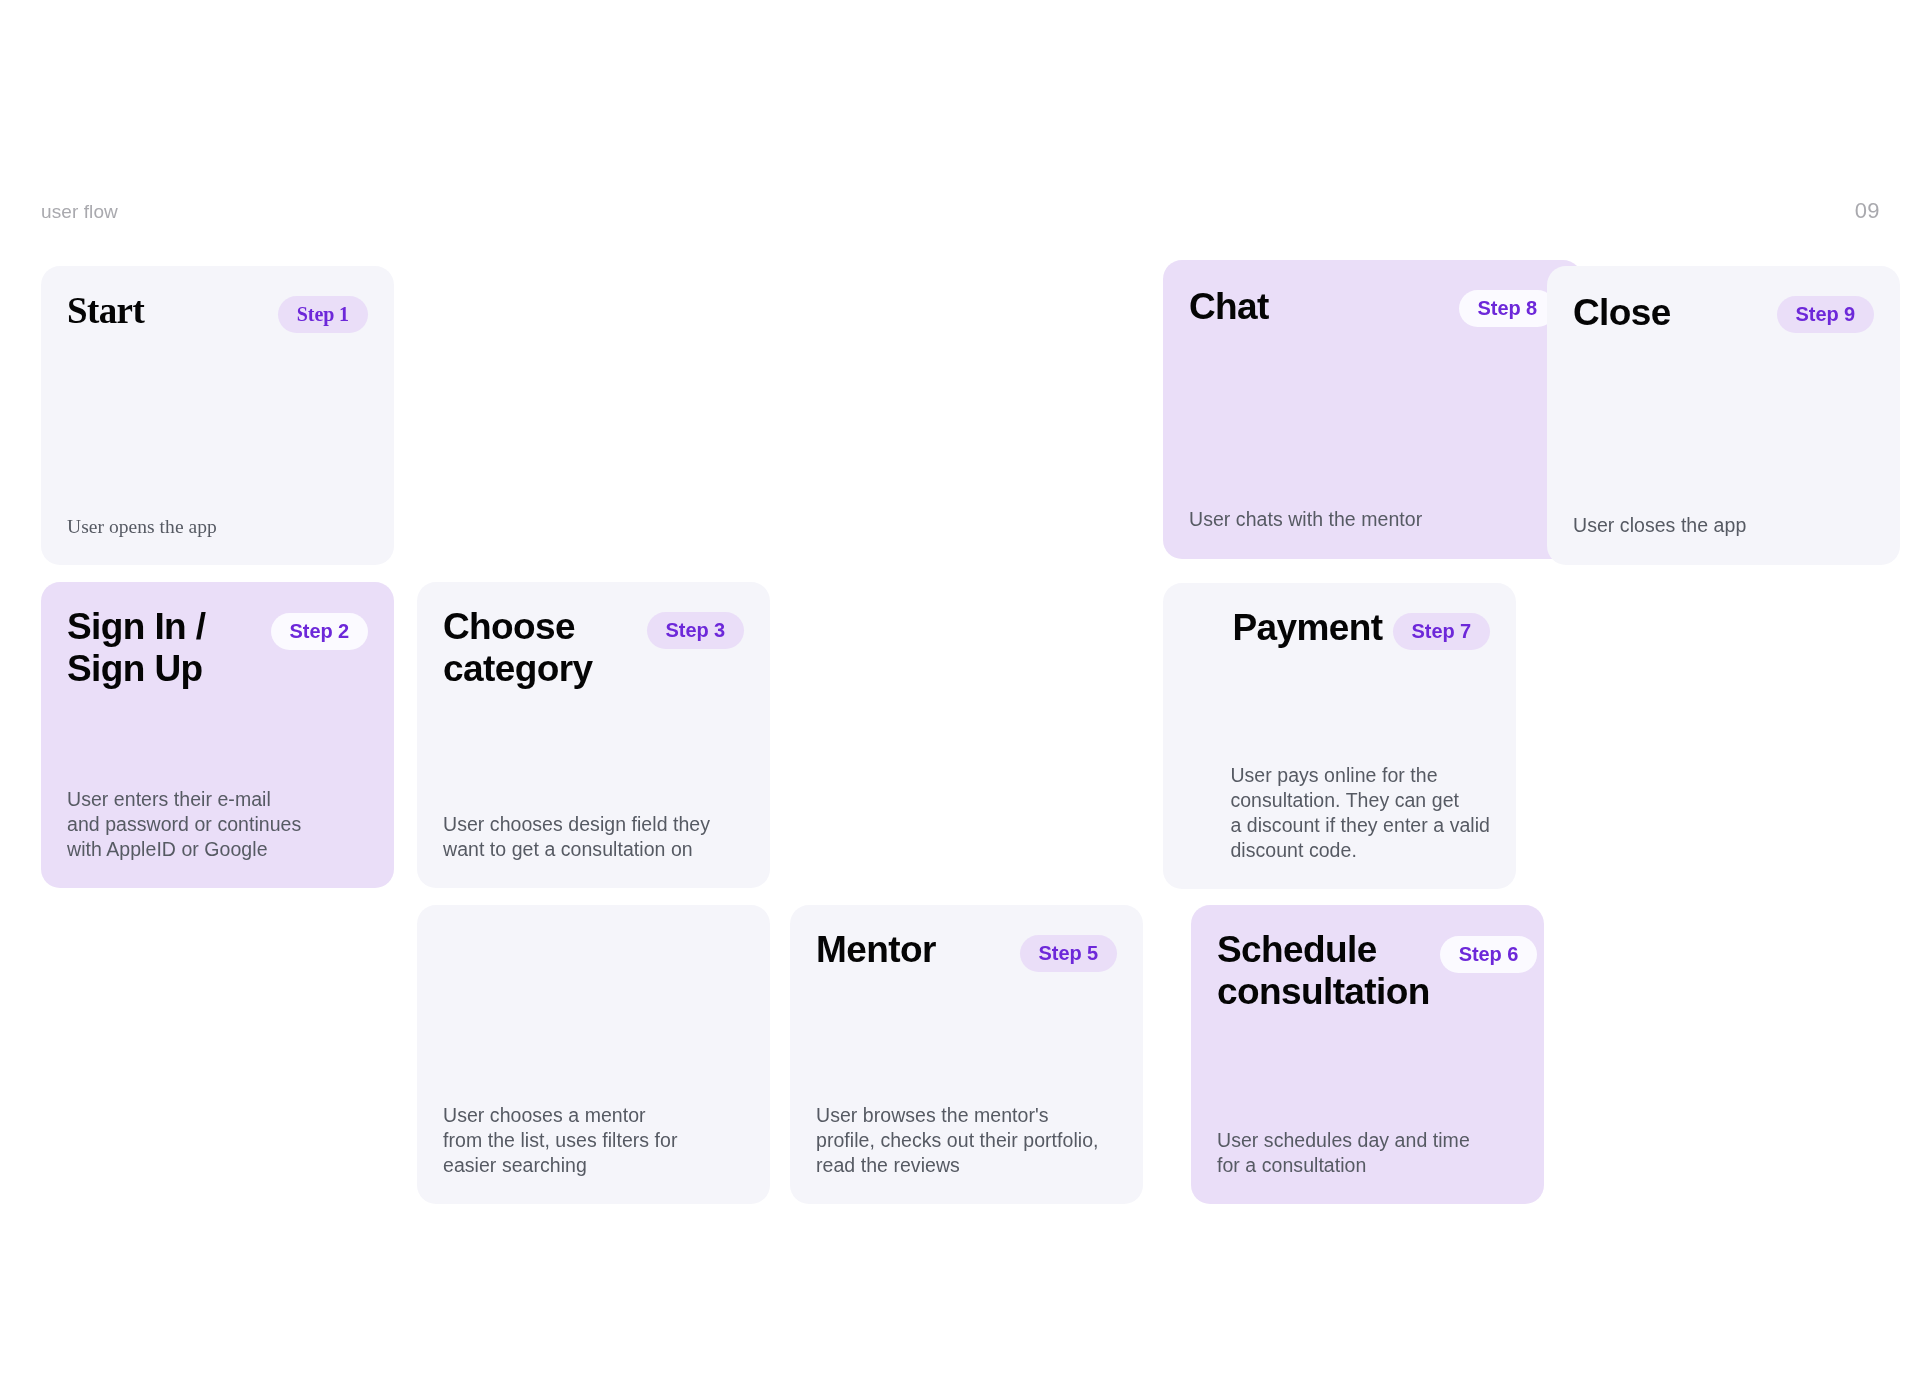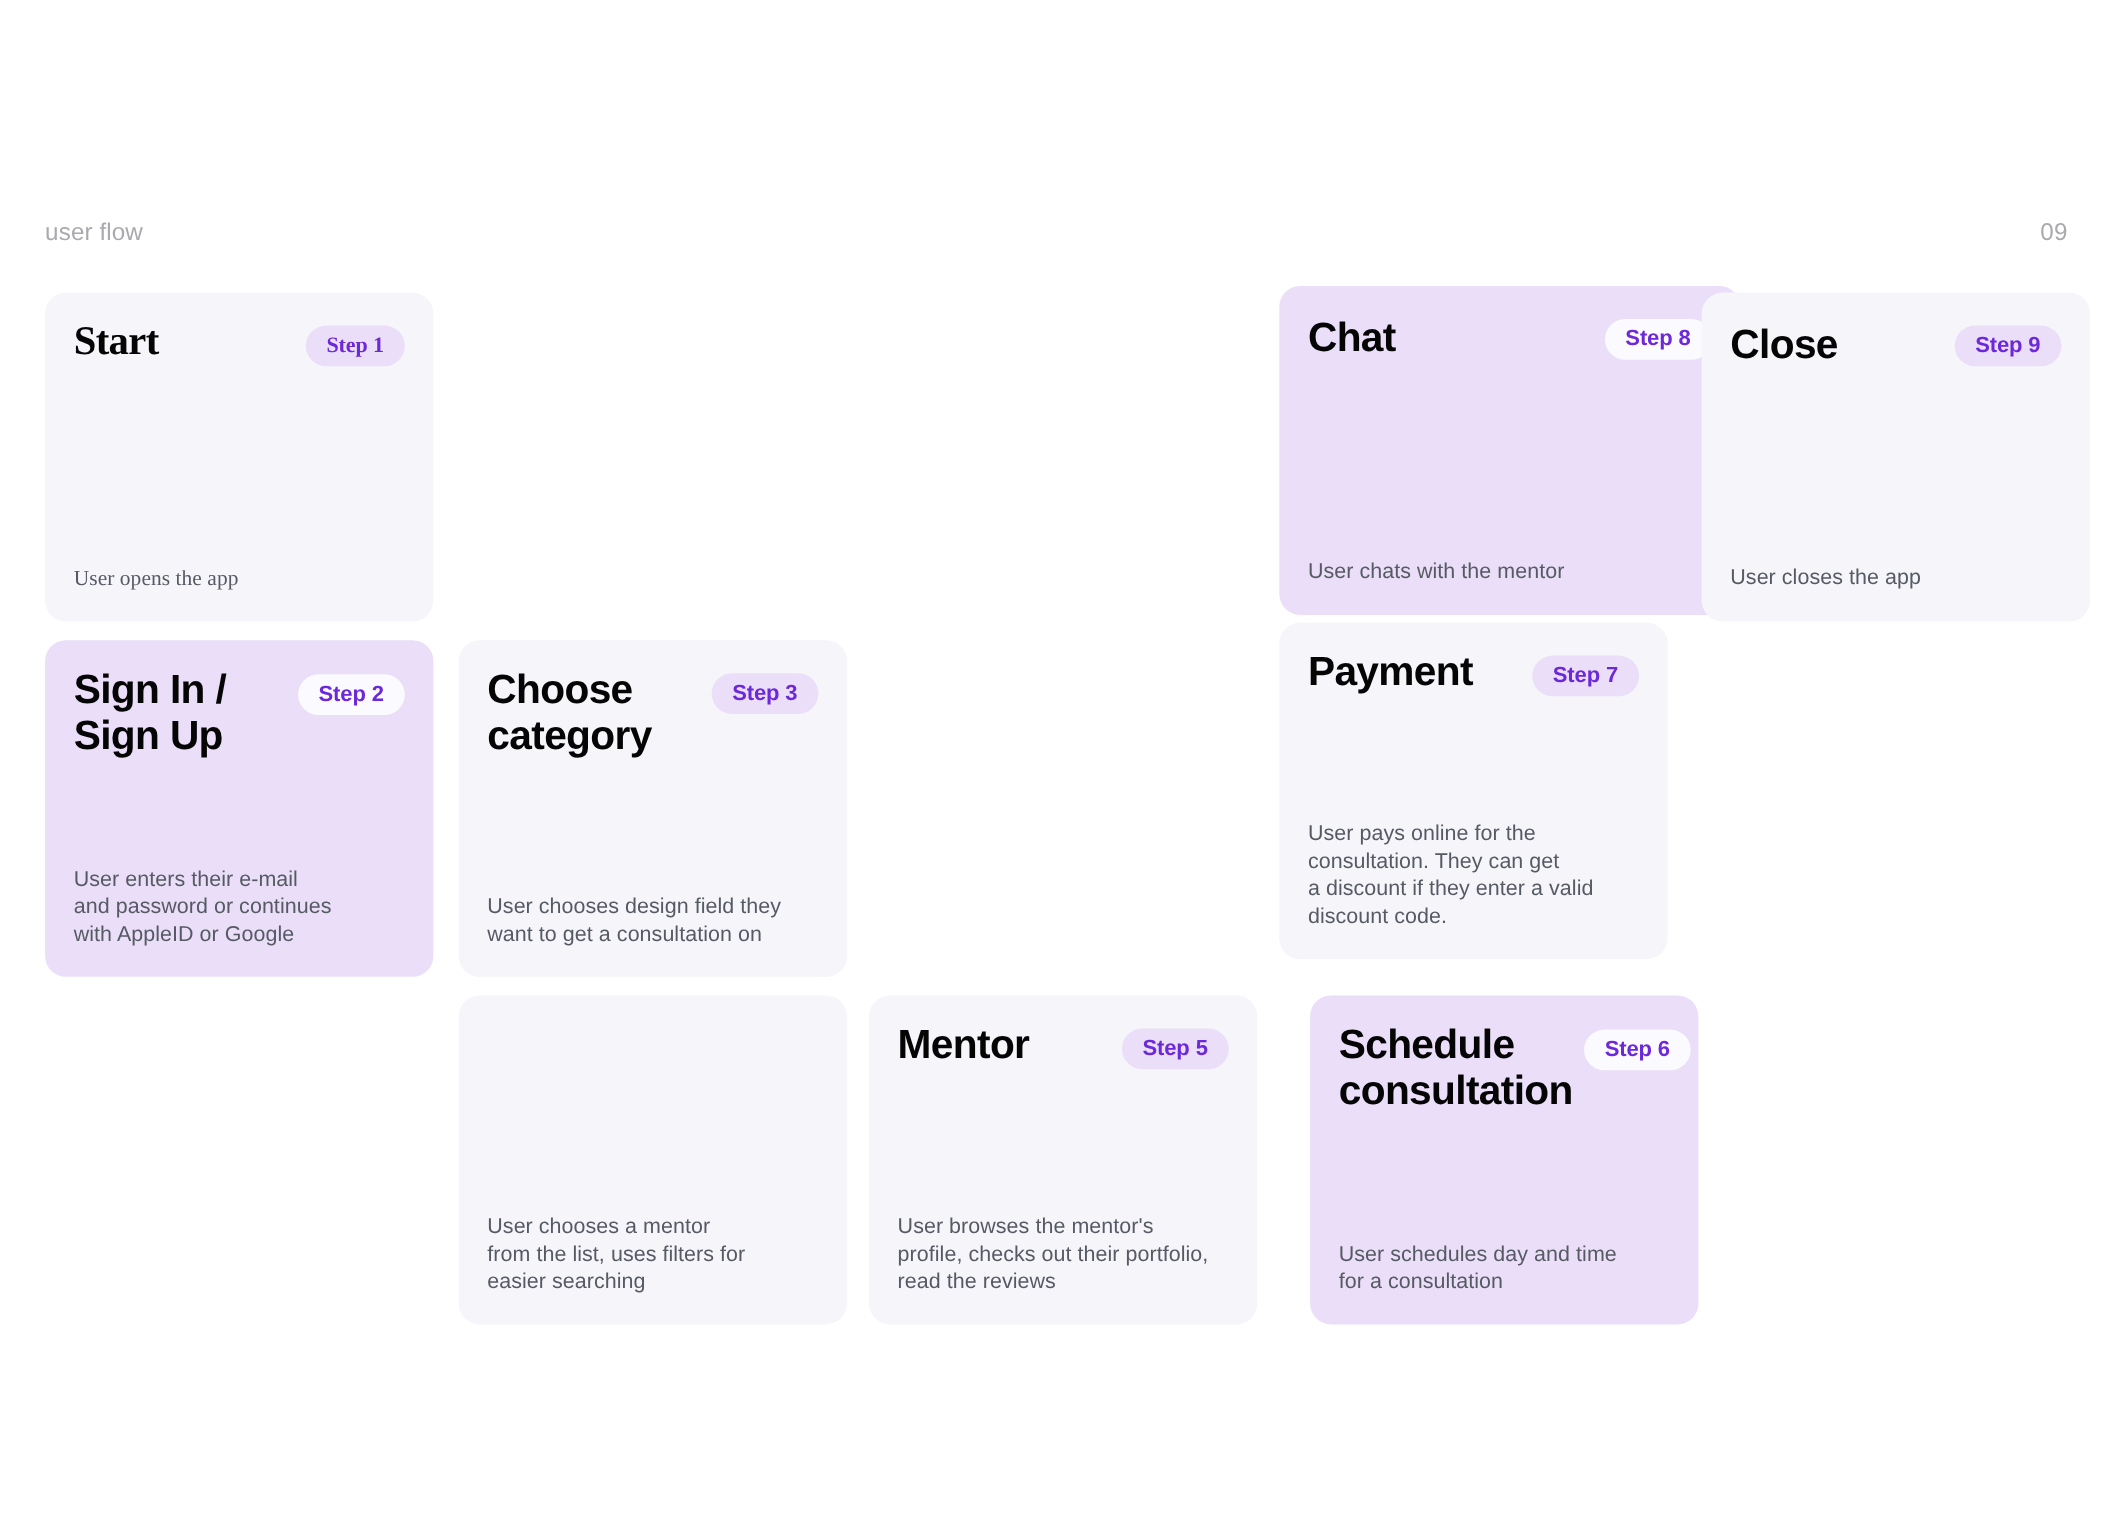--- a/index.html
+++ b/index.html
@@ -25,21 +25,21 @@
     position: absolute;
     left: 41px;
     top: 198px;
     width: 1839px;
     height: 28px;
     display: flex;
     align-items: baseline;
     justify-content: space-between;
   }
   .header-label {
-    font-size: 22px;
+    font-size: 19px;
     color: #a9a9ae;
     letter-spacing: 0.1px;
     line-height: 26px;
   }
   .header-page-number {
     font-size: 22px;
     color: #a9a9ae;
     letter-spacing: 0.4px;
     line-height: 26px;
   }
@@ -97,21 +97,21 @@
   }
 
   
   
   #card-start    { left: 41px;   top: 266px; width: 353px; height: 299px; font-family: Liberation Serif, serif; }
   #card-chat     { left: 1163px; top: 260px; width: 419px; height: 299px; }
   #card-close    { left: 1547px; top: 266px; width: 353px; height: 299px; }
   
   #card-signin   { left: 41px;   top: 582px; width: 353px; height: 306px; }
   #card-category { left: 417px;  top: 582px; width: 353px; height: 306px; }
-  #card-payment  { left: 1163px; top: 566px; width: 353px; height: 306px; }
+  #card-payment  { left: 1163px; top: 583px; width: 353px; height: 306px; align-items: flex-end; }
   
   #card-catalog  { left: 417px;  top: 905px; width: 353px; height: 299px; }
   #card-mentor   { left: 790px;  top: 905px; width: 353px; height: 299px; }
   #card-schedule { left: 1191px; top: 905px; width: 353px; height: 299px; }
 
   
   #card-chat .card-title,
   #card-close .card-title { padding-top: 2px; }
   #card-chat .card-desc,
   #card-close .card-desc  { margin-bottom: 1px; }

